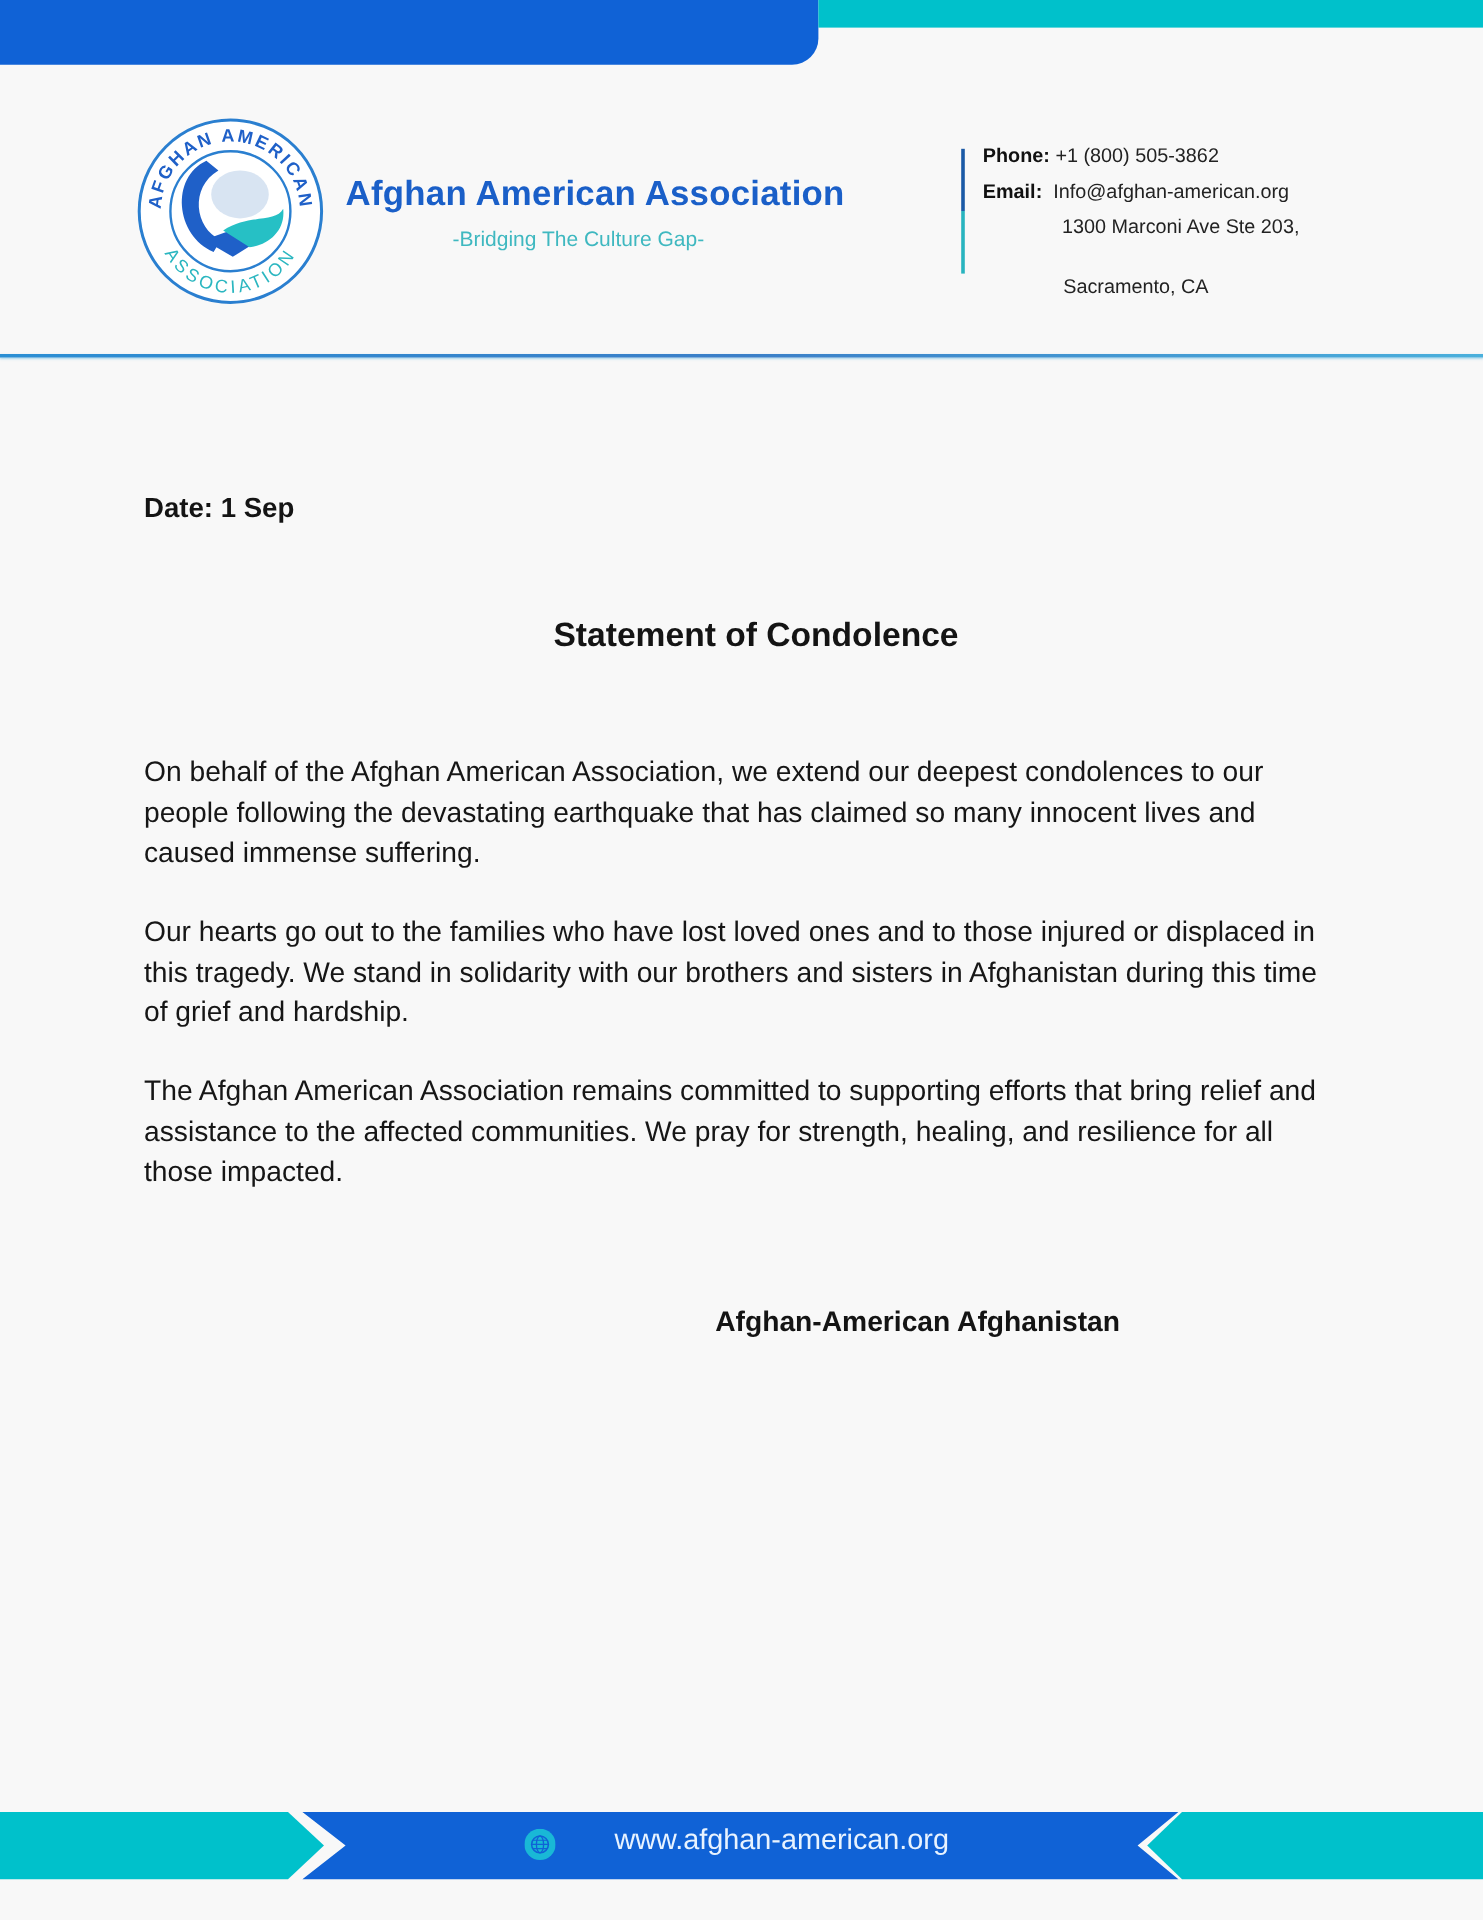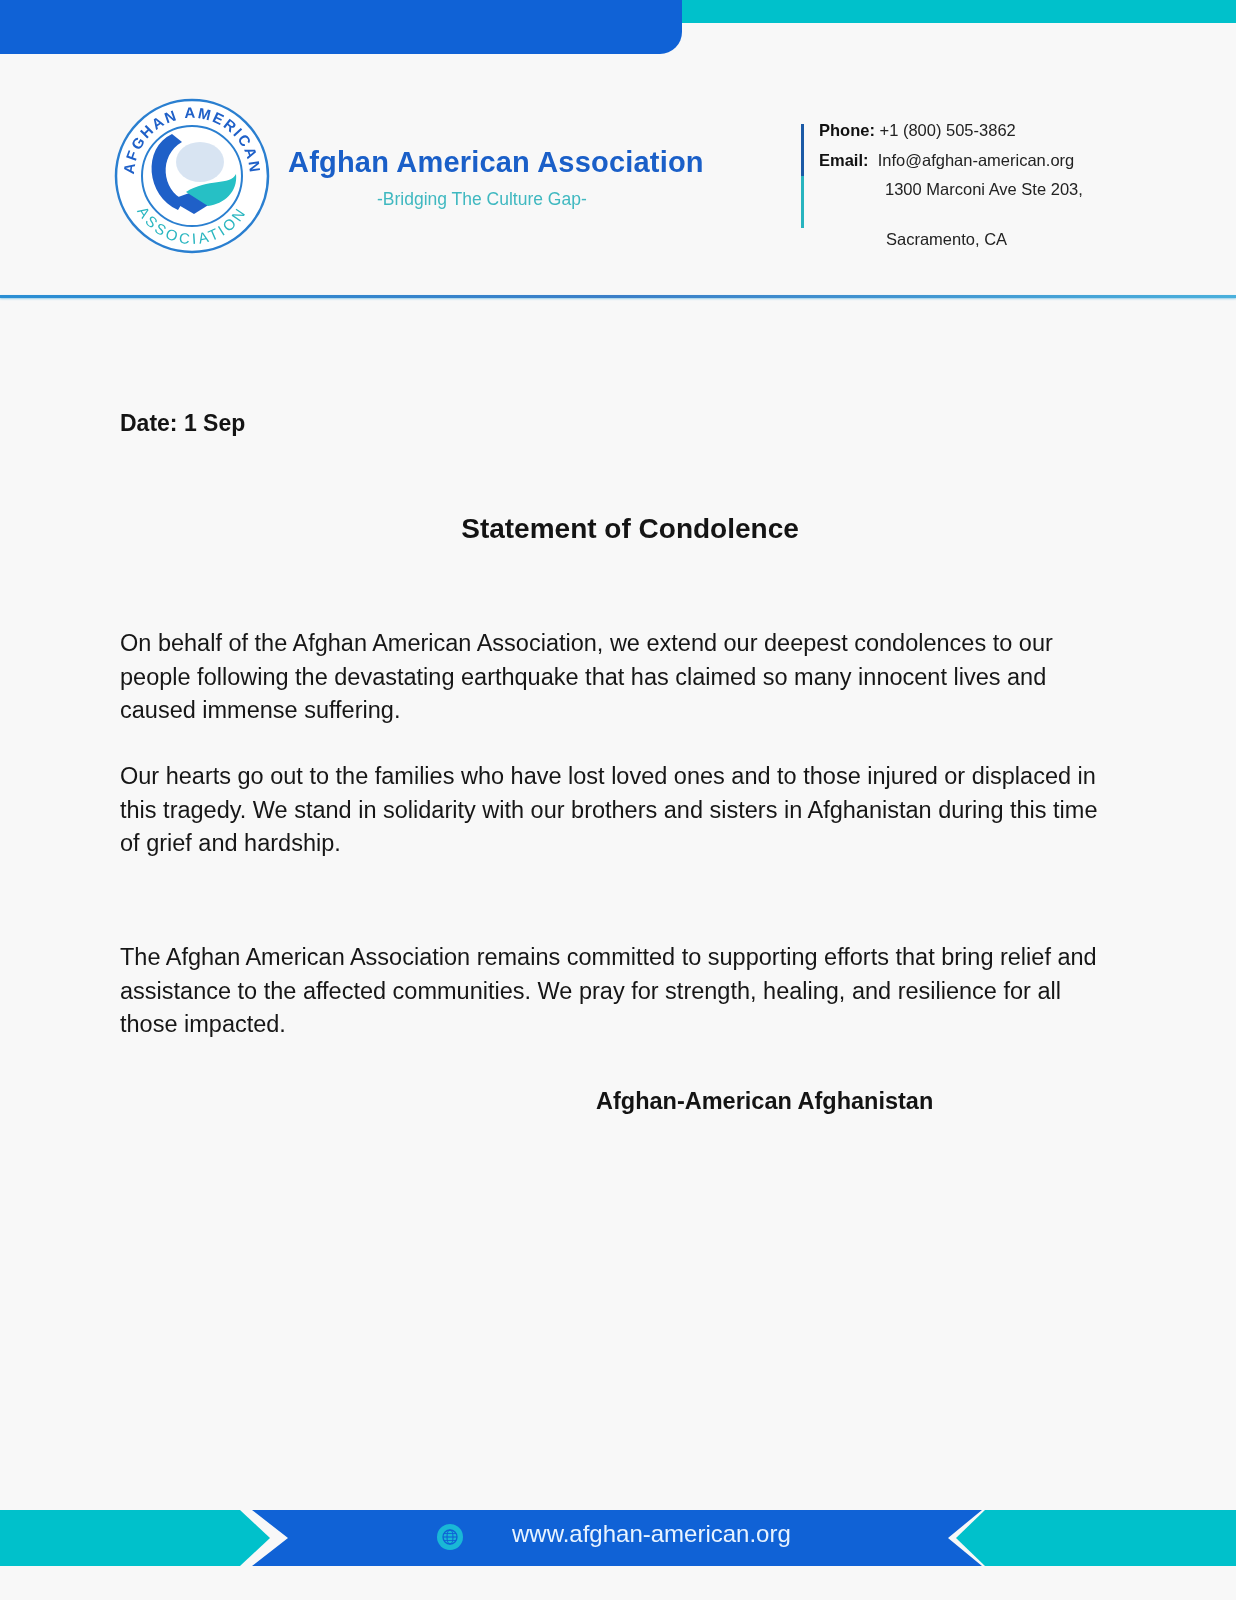--- a/index.html
+++ b/index.html
@@ -68,21 +68,21 @@
 <div class="contact" style="top:180px; left:885px;">1300 Marconi Ave Ste 203,</div>
 <div class="contact" style="top:206px; left:886px;margin-top:24px;">Sacramento, CA</div>
 
 <div class="divider"></div>
 
 <div class="date">Date: 1 Sep</div>
 <div class="title">Statement of Condolence</div>
 
 <div class="para" style="top:627px;">On behalf of the Afghan American Association, we extend our deepest condolences to our people following the devastating earthquake that has claimed so many innocent lives and caused immense suffering.</div>
 <div class="para" style="top:760px;">Our hearts go out to the families who have lost loved ones and to those injured or displaced in this tragedy. We stand in solidarity with our brothers and sisters in Afghanistan during this time of grief and hardship.</div>
-<div class="para" style="top:941px;">The Afghan American Association remains committed to supporting efforts that bring relief and assistance to the affected communities. We pray for strength, healing, and resilience for all those impacted.</div>
+<div class="para" style="top:893px;">The Afghan American Association remains committed to supporting efforts that bring relief and assistance to the affected communities. We pray for strength, healing, and resilience for all those impacted.</div>
 
 <div class="signature">Afghan-American Afghanistan</div>
 
 <svg class="footer" viewBox="0 0 1236 60" preserveAspectRatio="none">
   <polygon points="0,2 240,2 270,30 240,58 0,58" fill="#00c1cb"></polygon>
   <polygon points="252,2 982,2 948,30 982,58 252,58 288,30" fill="#1062d6"></polygon>
   <polygon points="985,2 1236,2 1236,58 985,58 956,30" fill="#00c1cb"></polygon>
 </svg>
 
 <svg class="globe" viewBox="0 0 26 26">

